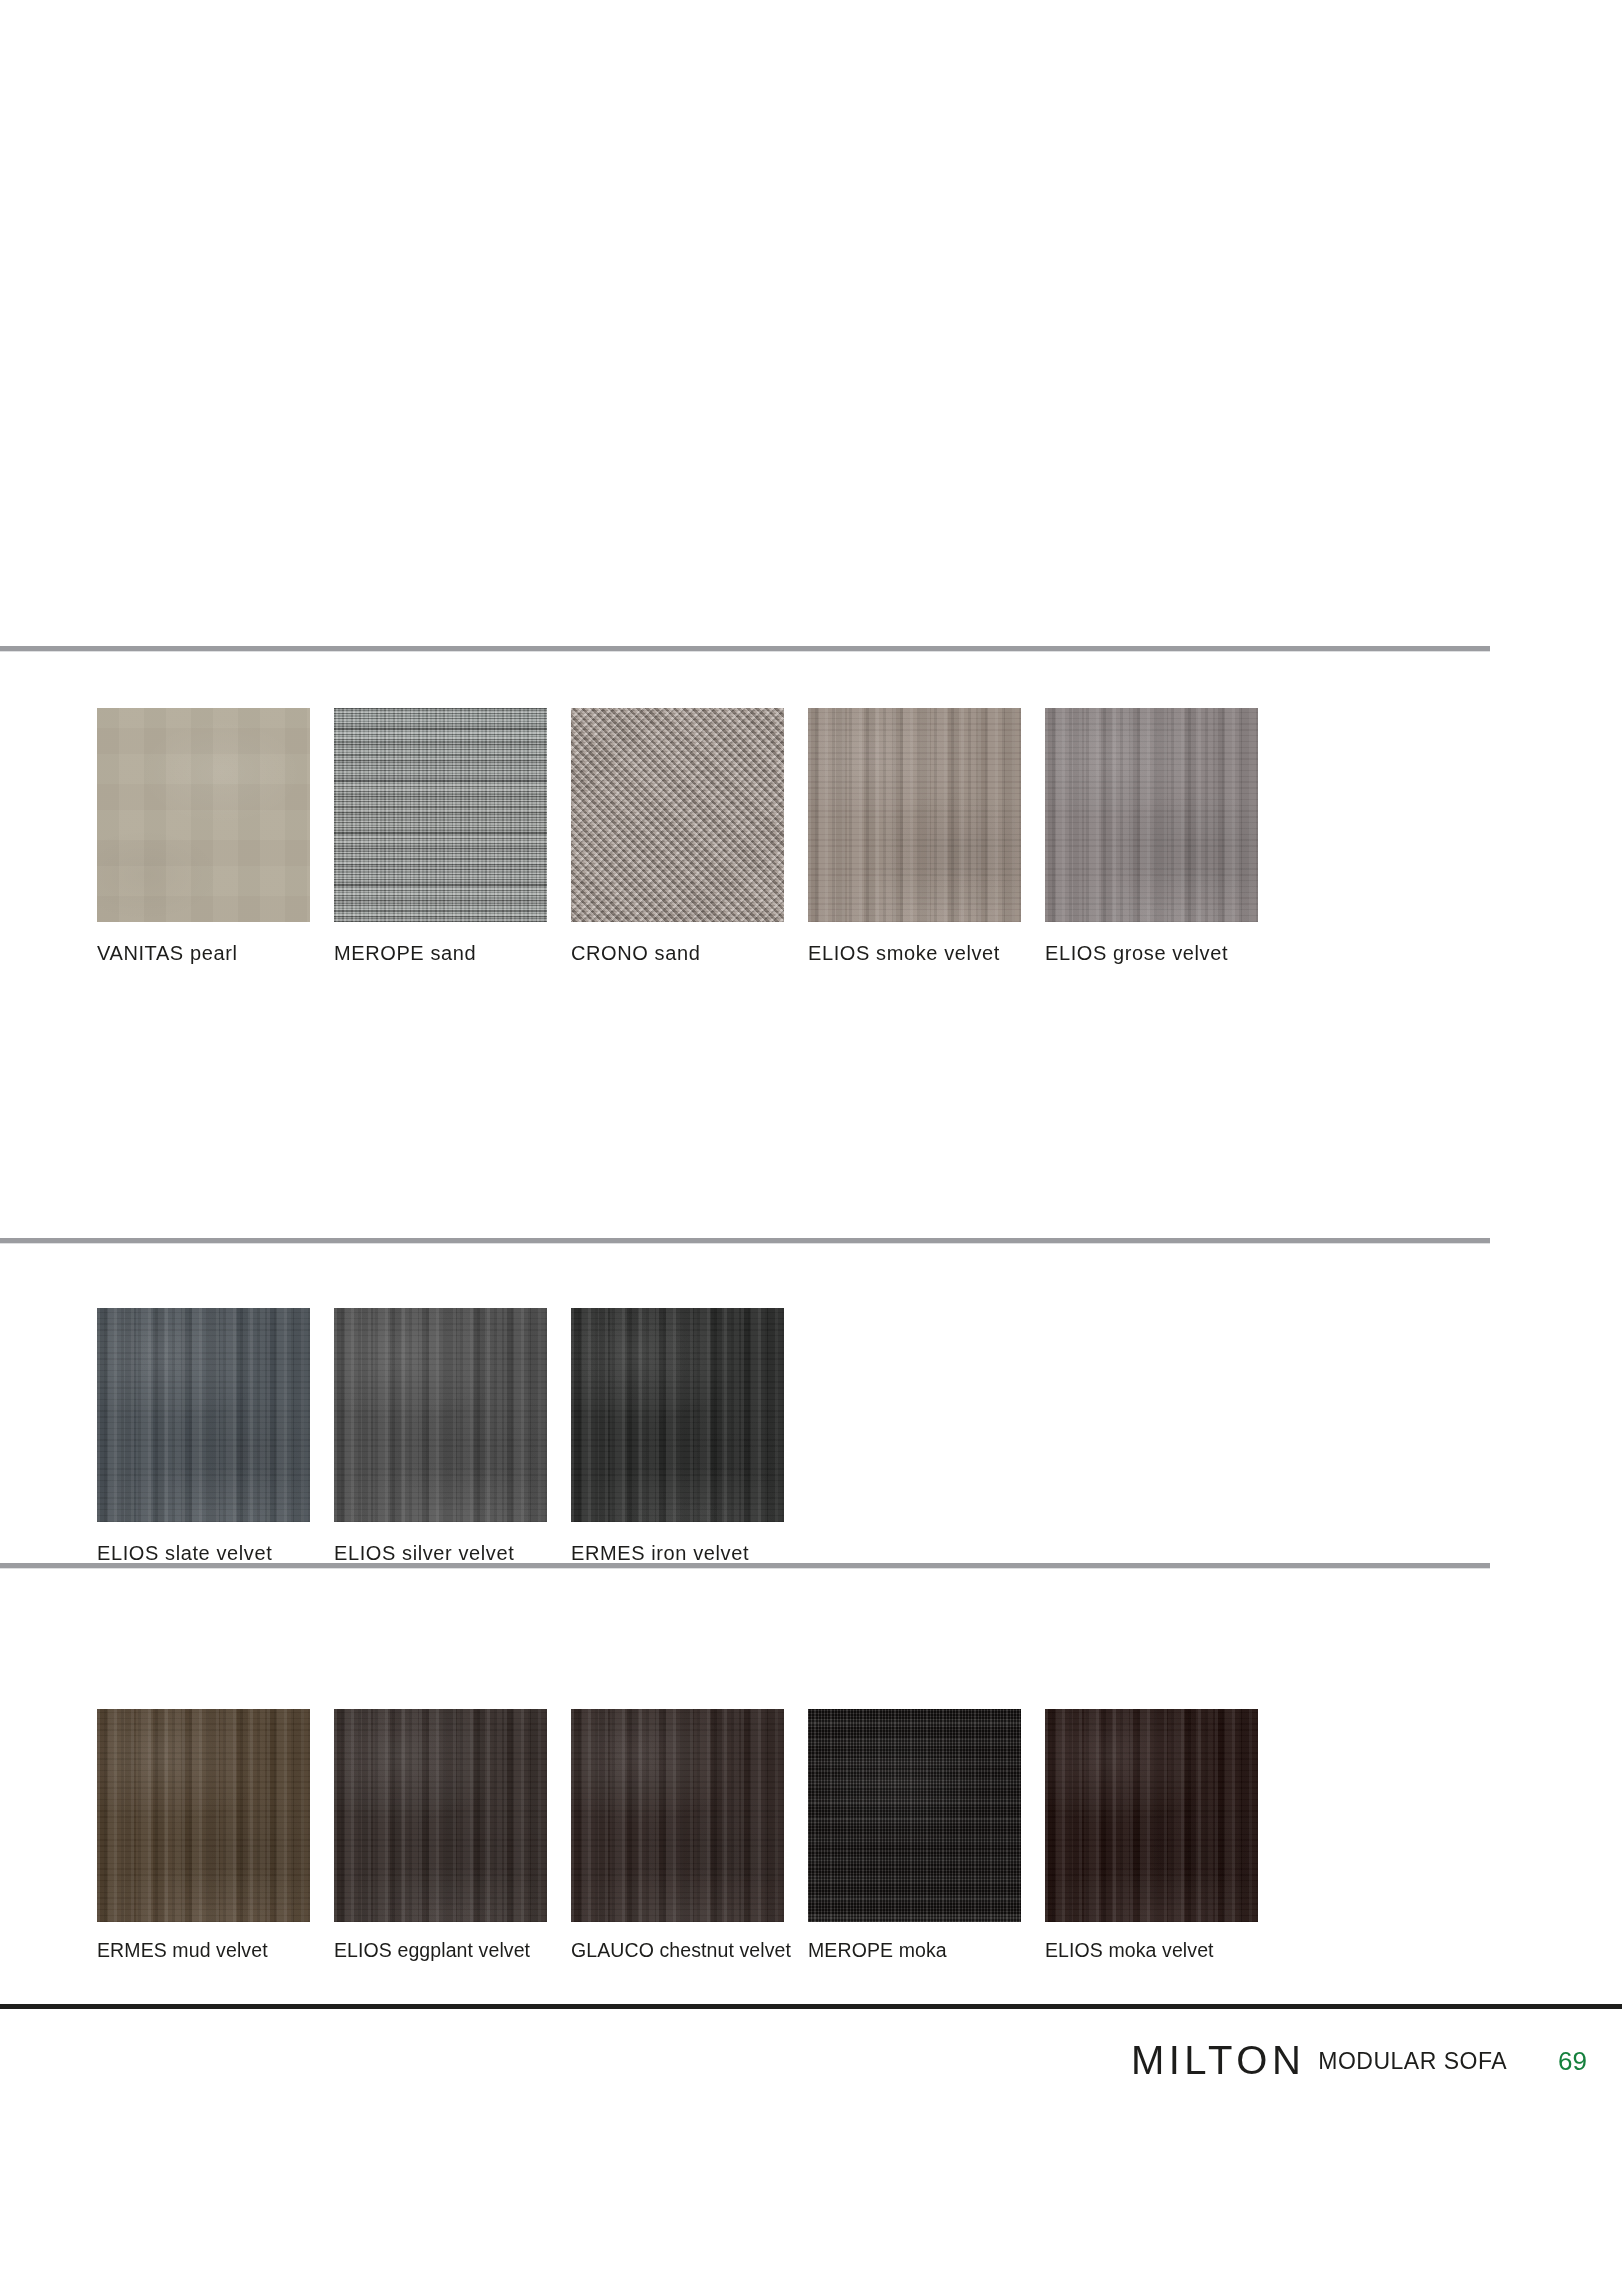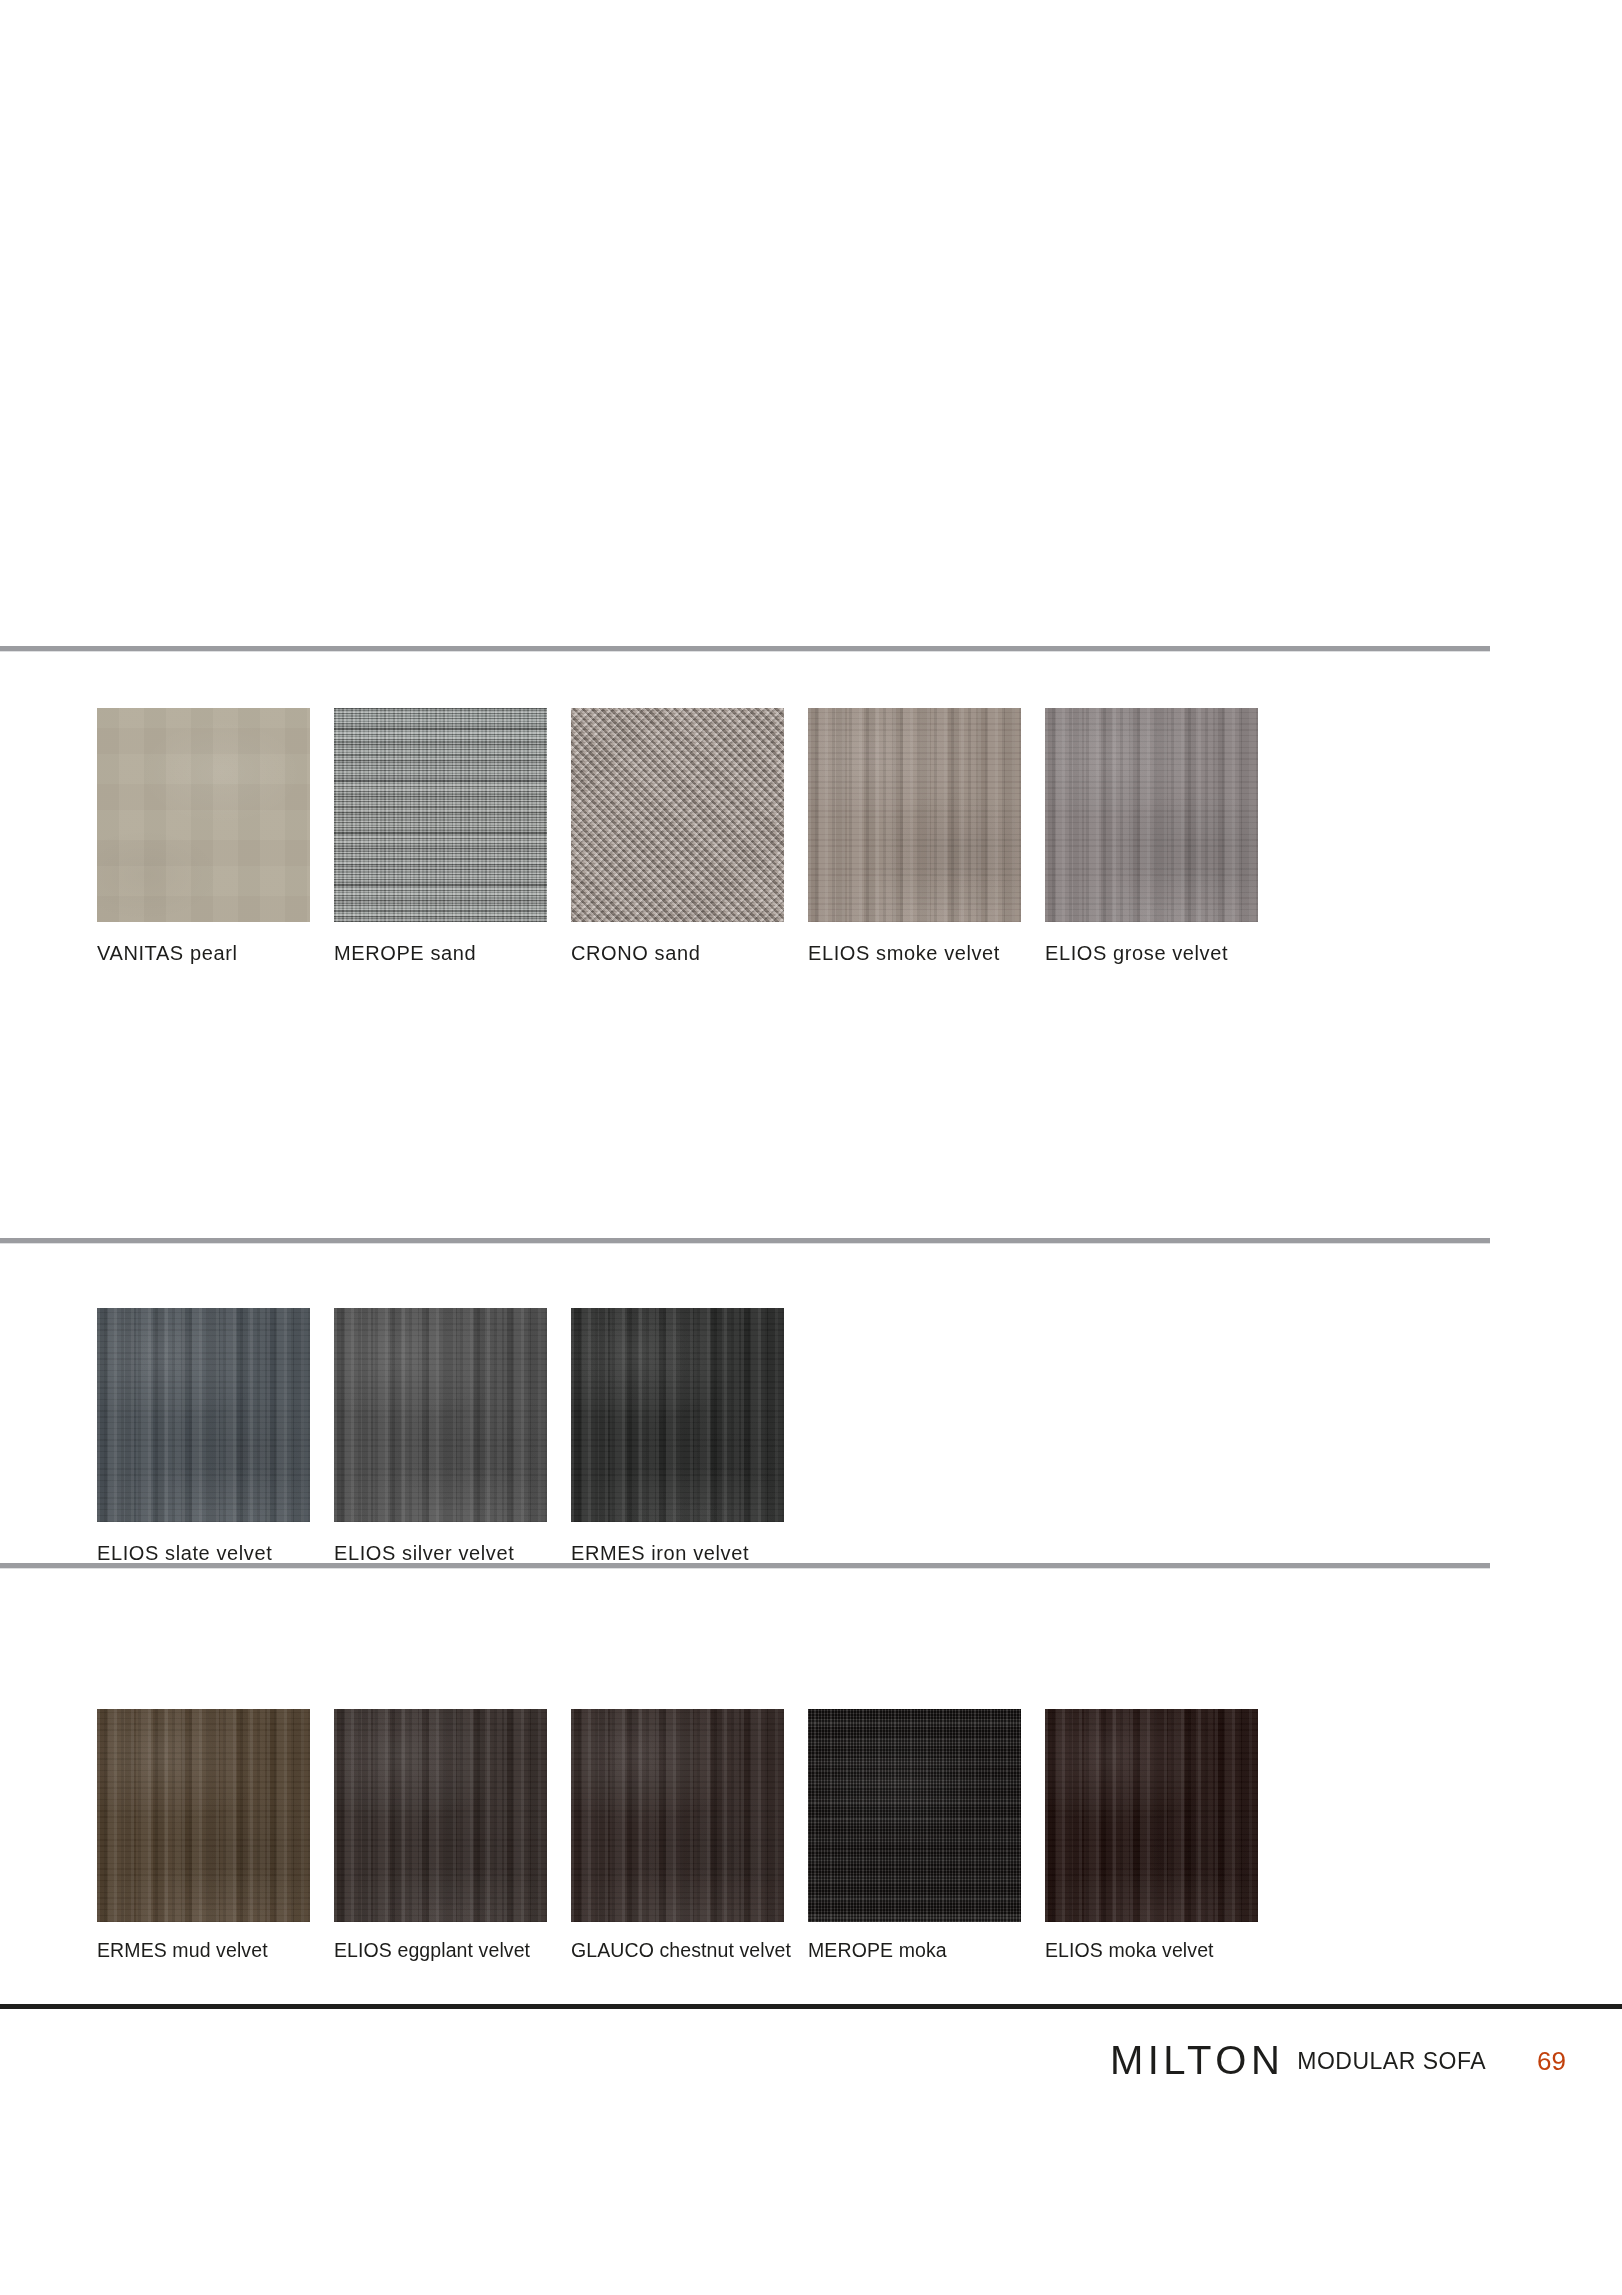--- a/index.html
+++ b/index.html
@@ -186,21 +186,21 @@
   
   .footer {
     position: absolute;
     left: 0;
     top: 2008px;
     width: 1623px;
     height: 104px;
     display: flex;
     align-items: center;
     justify-content: flex-end;
-    padding-right: 57px;
+    padding-right: 36px;
     box-sizing: border-box;
   }
   .footer-brand {
     font-family: "Liberation Sans", sans-serif;
     font-size: 40px;
     font-weight: 300;
     letter-spacing: 4.5px;
     color: #1d1d1b;
     line-height: 1;
   }
@@ -293,17 +293,17 @@
     <div class="swatch-cell">
       <div class="swatch-chip tex-velvet" style="background-color: rgb(29, 13, 10);"></div>
       <div class="swatch-label">ELIOS moka velvet</div>
     </div>
   </div>
 
   <div class="rule--footer" style="background-color: rgb(30, 30, 28);"></div>
   <div class="footer">
     <span class="footer-brand">MILTON</span>
     <span class="footer-sub">MODULAR SOFA</span>
-    <span class="footer-page" style="color: #c2410c;">69</span>
+    <span class="footer-page" style="color: #15803d;">69</span>
   </div>
 
 </div>
 
 
 </body></html>

